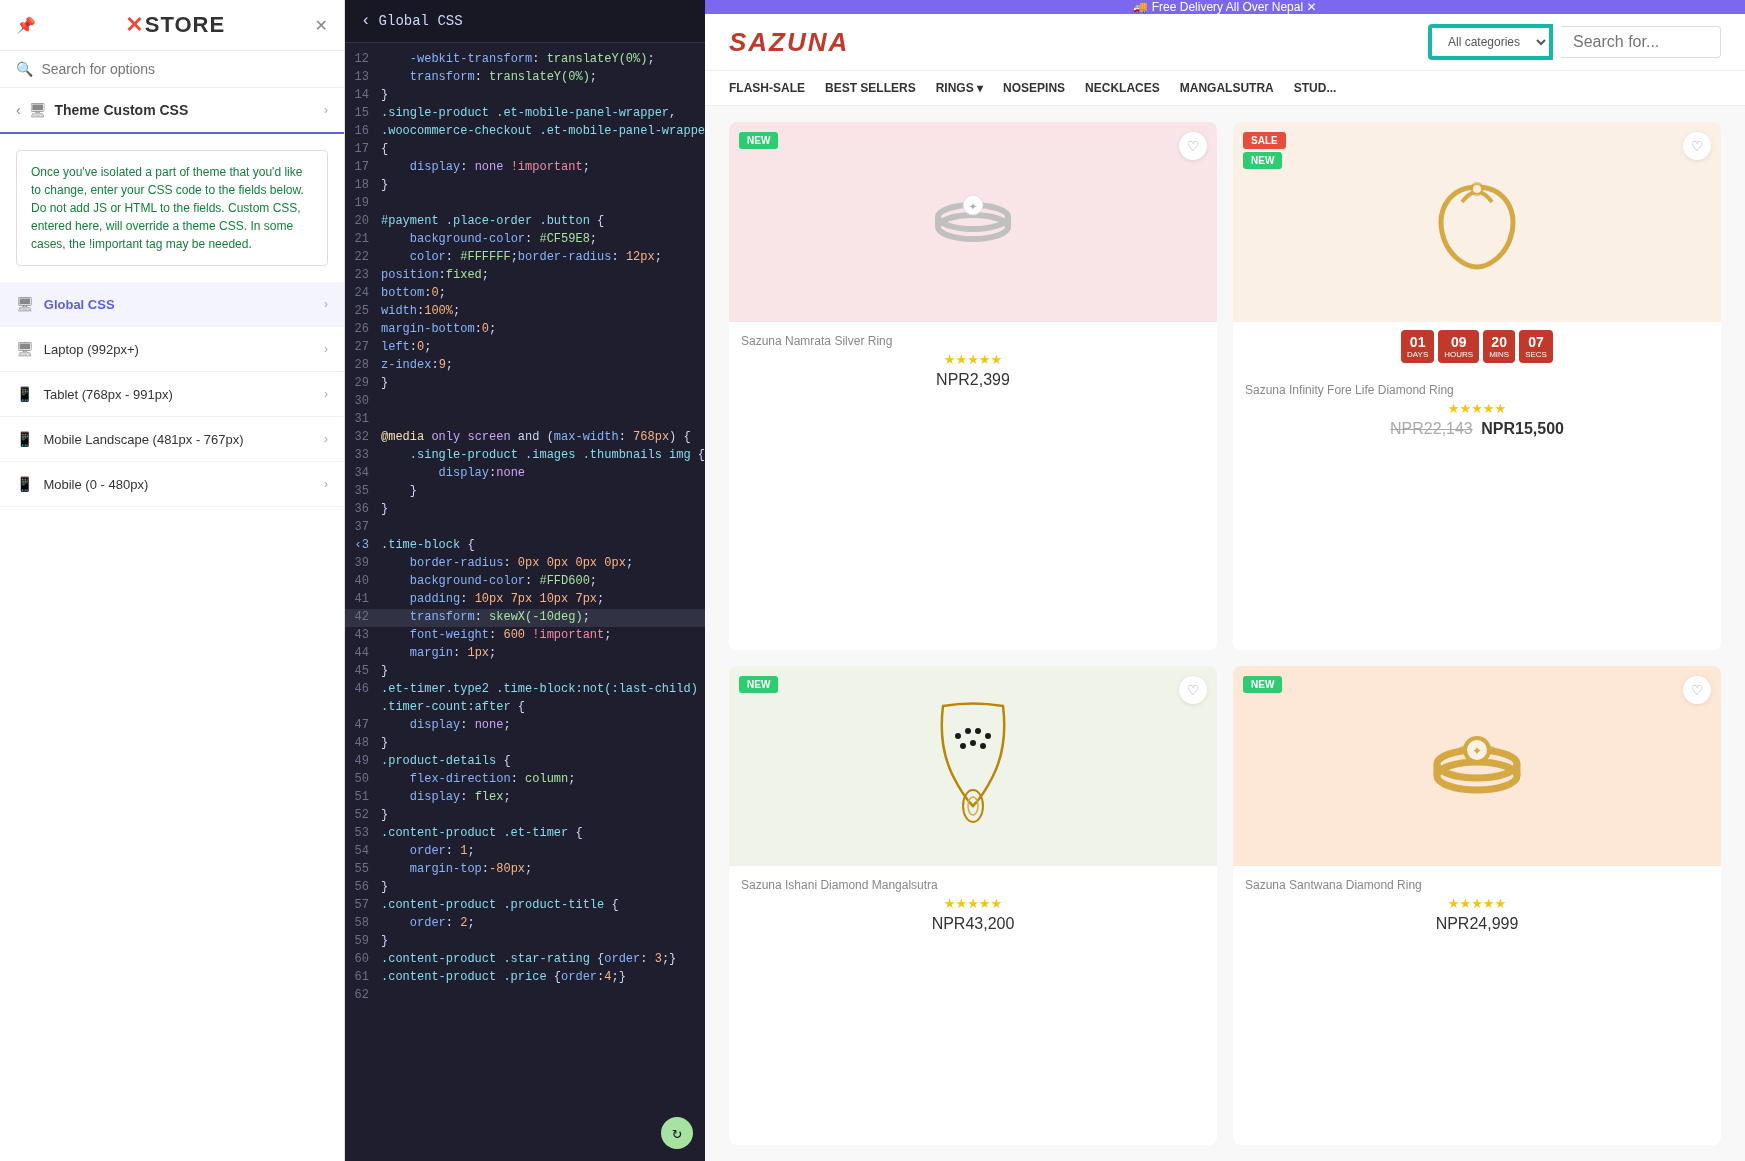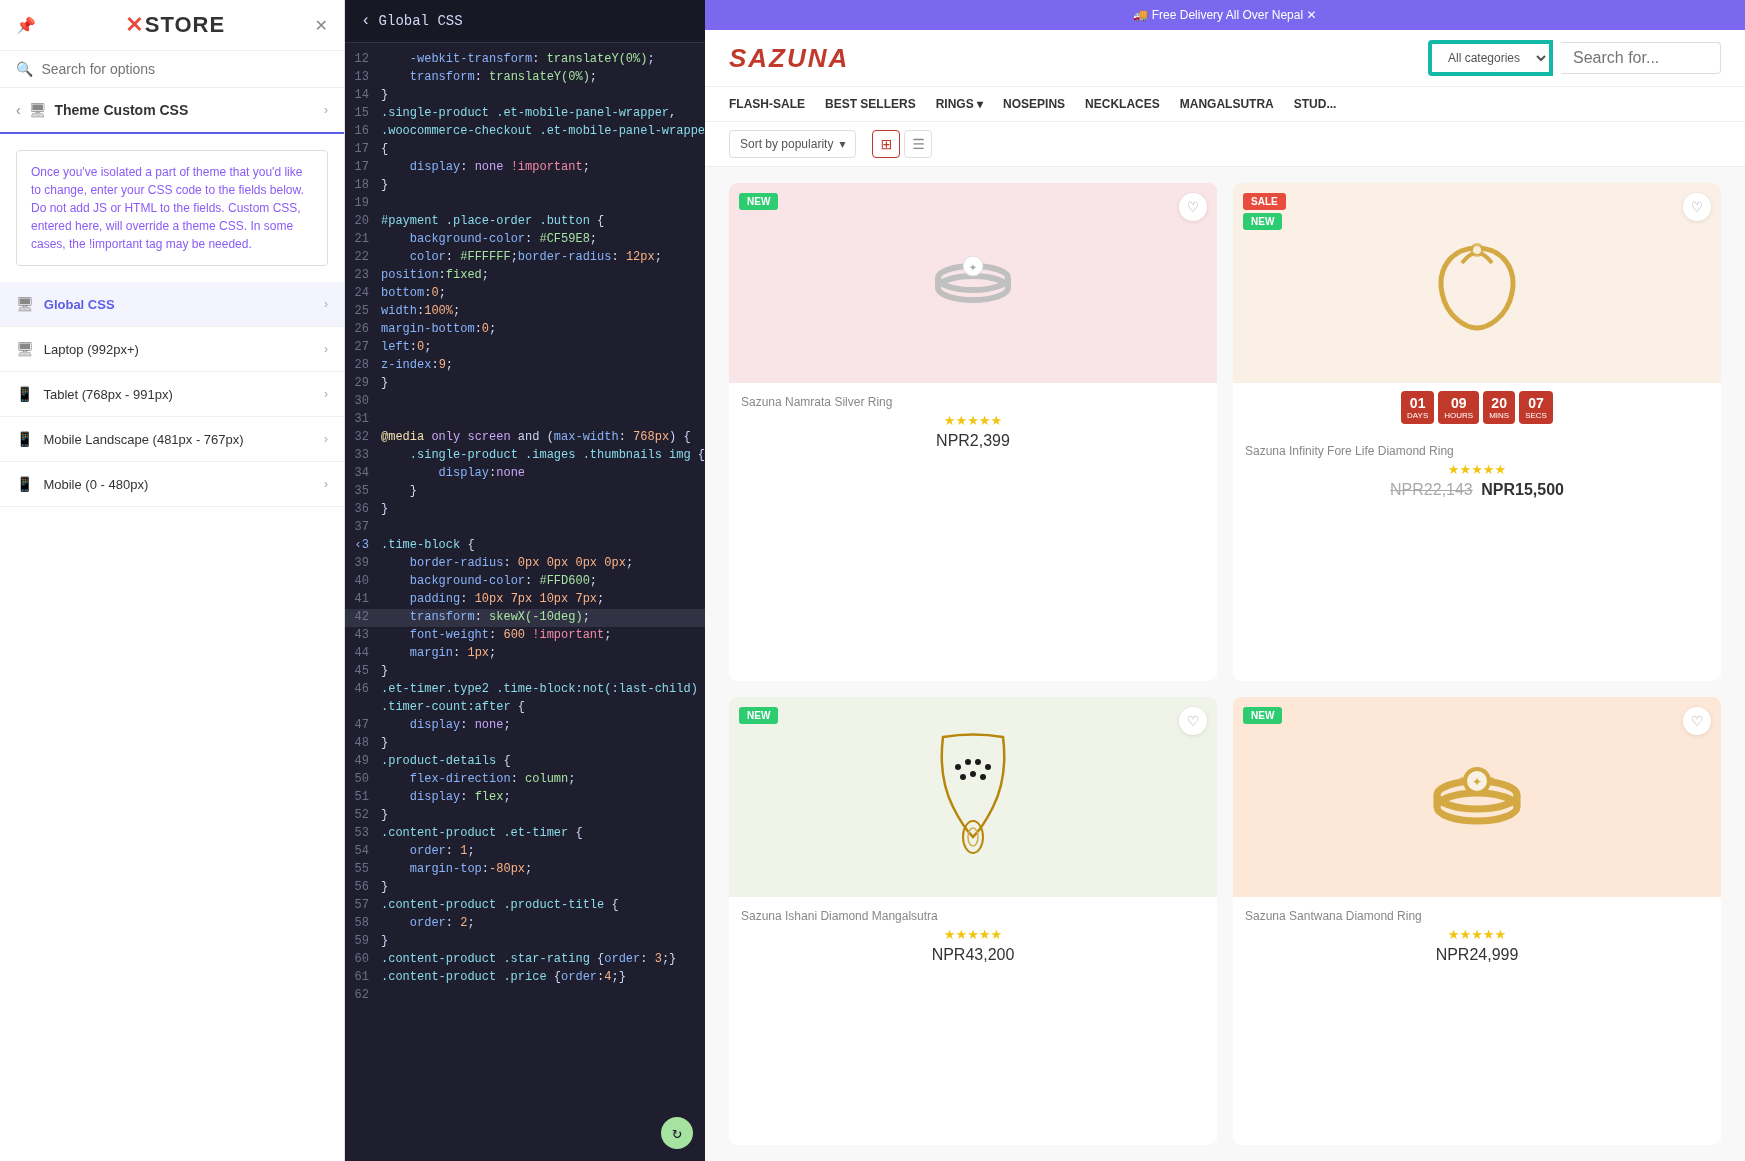--- a/index.html
+++ b/index.html
@@ -71,21 +71,21 @@
     }
     .back-arrow { color: #888; cursor: pointer; font-size: 14px; }
     .chevron-right { color: #aaa; font-size: 12px; }
 
     .info-box {
       margin: 16px;
       padding: 12px 14px;
       border: 1px solid #ddd;
       border-radius: 4px;
       font-size: 12px;
-      color: #8b5cf6;
+      color: #15803d;
       line-height: 1.5;
     }
 
     .css-section-list { display: flex; flex-direction: column; }
     .css-section-item {
       display: flex;
       align-items: center;
       justify-content: space-between;
       padding: 14px 16px;
       border-bottom: 1px solid #f0f0f0;
@@ -182,21 +182,21 @@
       flex: 1;
       background: #f8f8f8;
       overflow: hidden;
       display: flex;
       flex-direction: column;
     }
     .shop-top-bar {
       background: #7b68ee;
       color: #fff;
       font-size: 12px;
-      padding: 8px 16px;
+      padding: 0 16px;
       text-align: left;
       display: flex;
       align-items: center;
       justify-content: center;
       gap: 6px;
     }
     .shop-nav {
       background: #fff;
       padding: 10px 24px;
       display: flex;
@@ -688,30 +688,20 @@
   <div class="shop-menu">
     <span class="shop-menu-item">FLASH-SALE</span>
     <span class="shop-menu-item">BEST SELLERS</span>
     <span class="shop-menu-item">RINGS ▾</span>
     <span class="shop-menu-item">NOSEPINS</span>
     <span class="shop-menu-item">NECKLACES</span>
     <span class="shop-menu-item">MANGALSUTRA</span>
     <span class="shop-menu-item">STUD...</span>
   </div>
 
-  <div class="shop-filters">
-    <div class="sort-select">
-      <span>Sort by popularity</span>
-      <span>▾</span>
-    </div>
-    <div class="view-btns">
-      <div class="view-btn active">⊞</div>
-      <div class="view-btn">☰</div>
-    </div>
-  </div>
 
   <div class="products-grid">
 
     <div class="product-card">
       <div class="product-img product-img-bg-pink">
         <span class="badge badge-new">NEW</span>
         <div class="wishlist-btn">♡</div>
         <svg width="110" height="110" viewBox="0 0 110 110">
           <ellipse cx="55" cy="60" rx="35" ry="12" fill="none" stroke="#c0c0c0" stroke-width="6"></ellipse>
           <ellipse cx="55" cy="50" rx="35" ry="12" fill="none" stroke="#c0c0c0" stroke-width="6"></ellipse>

